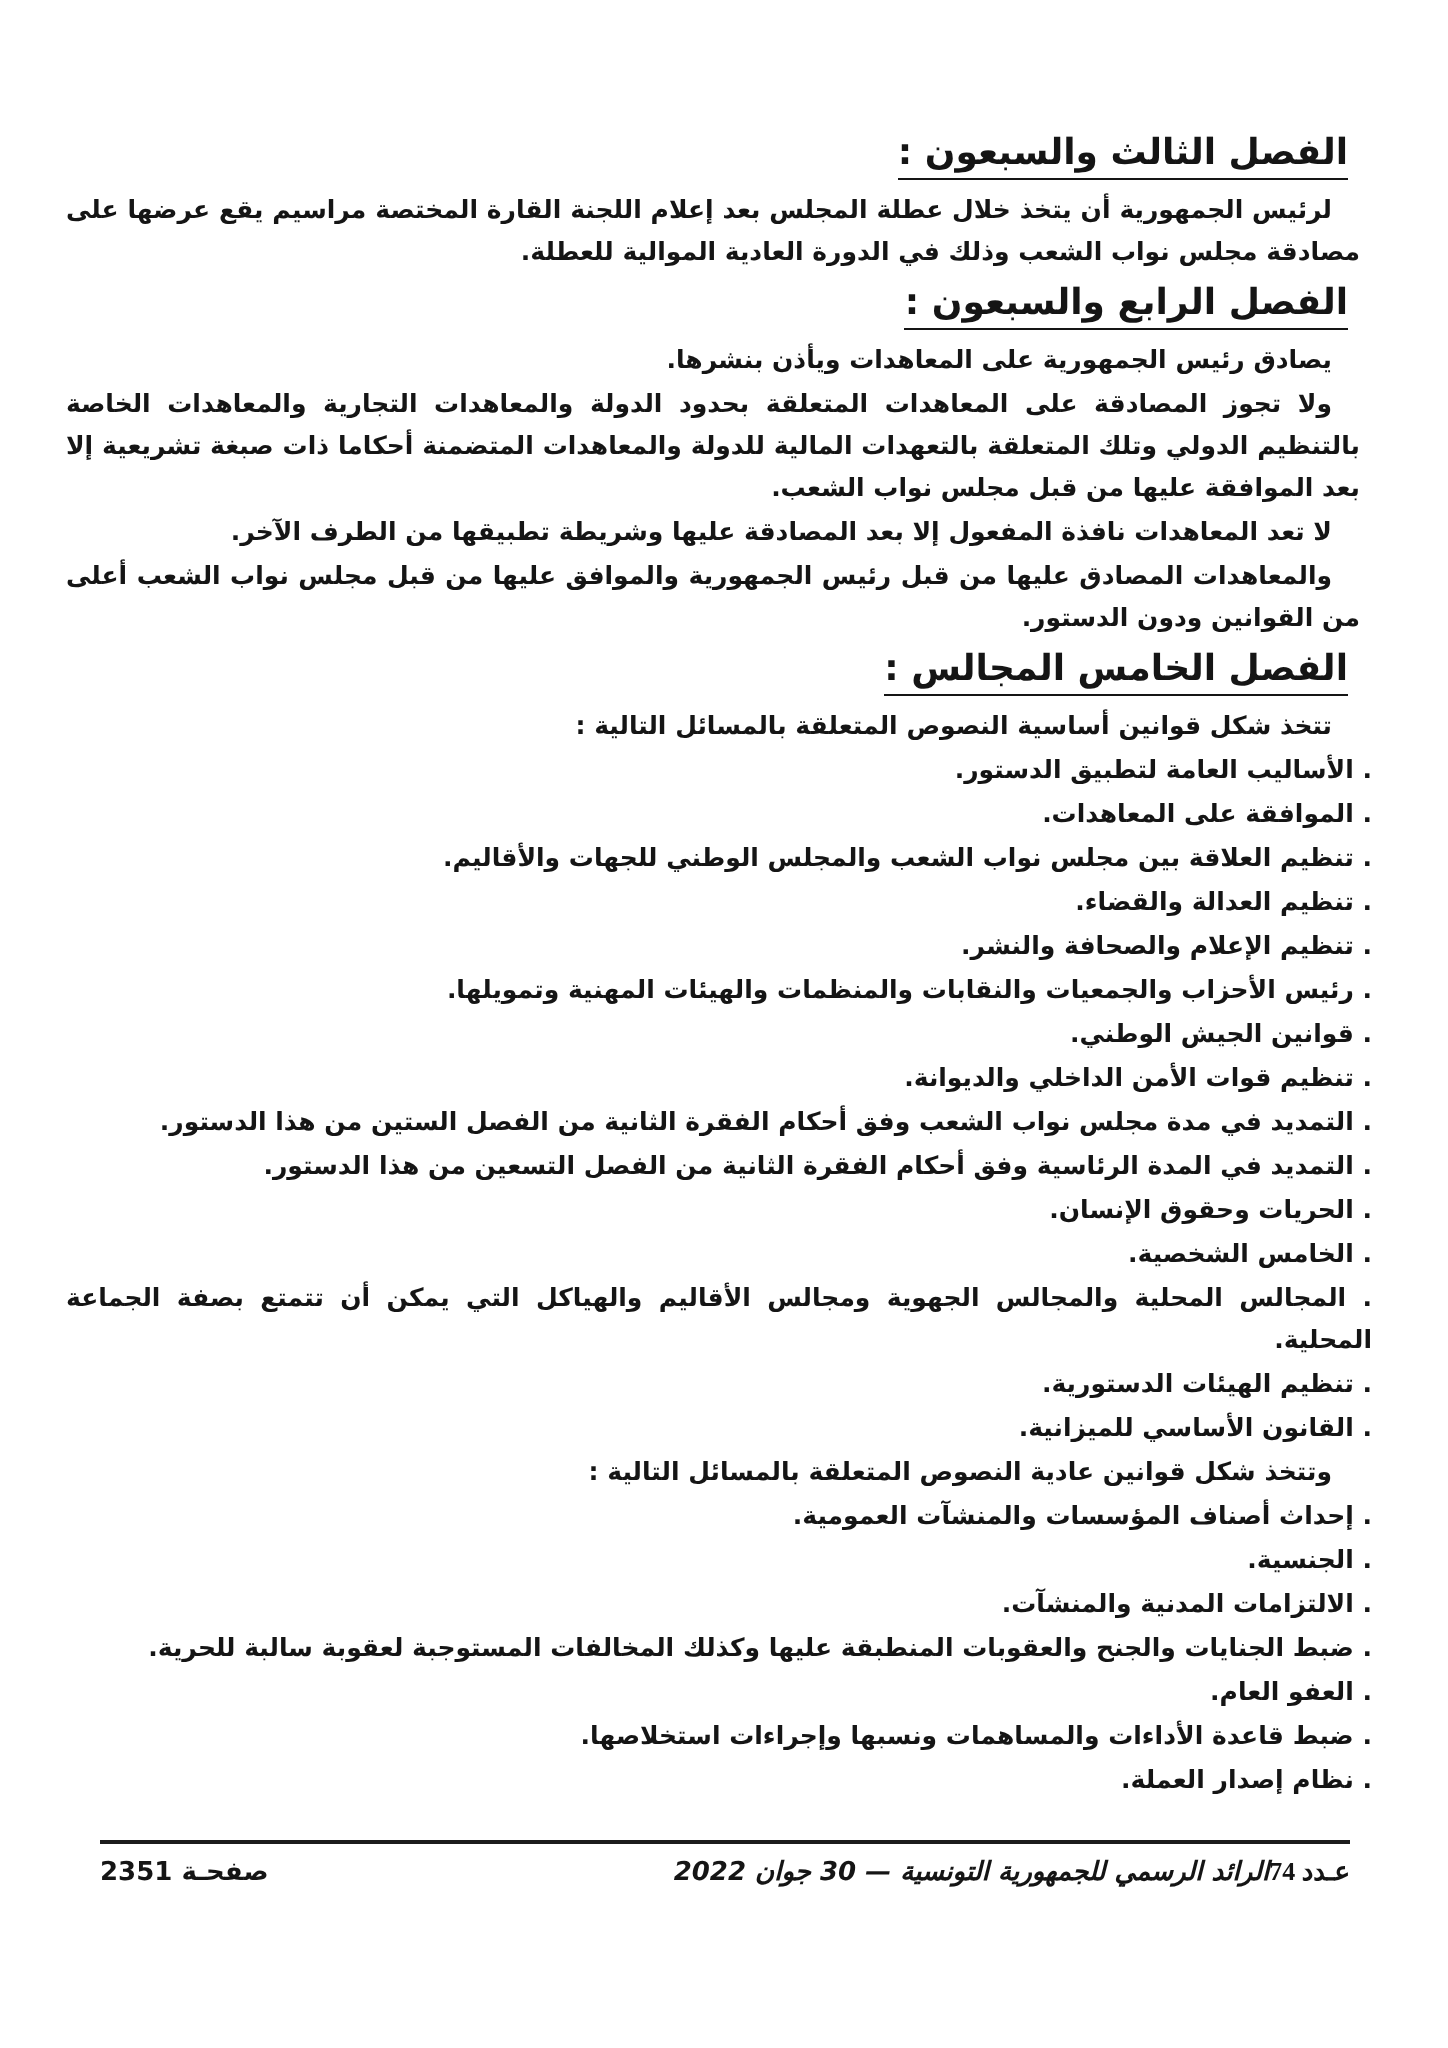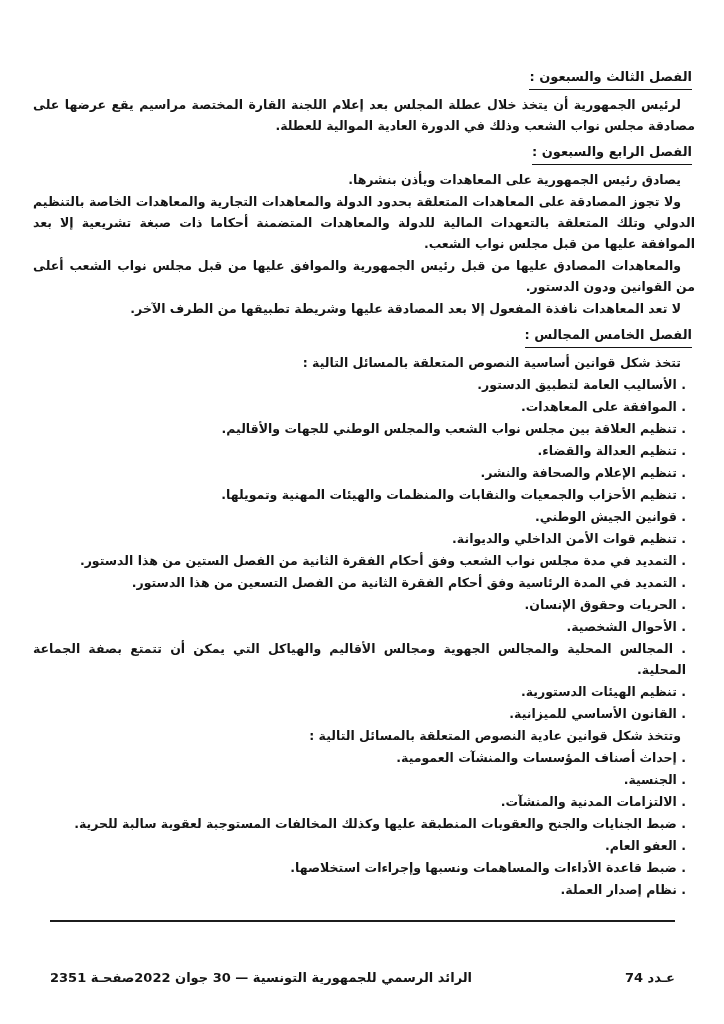--- a/index.html
+++ b/index.html
@@ -22,36 +22,36 @@
   }
   .content {
     position: absolute;
     top: 66px;
     right: 28px;
     left: 33px;
     height: 848px;
     overflow: hidden;
   }
   h2.article-heading {
-    font-size: 13px;
+    font-size: 18px;
     font-weight: 700;
-    margin: 5px 4px 4px 0;
+    margin: 5px 22px 4px 0;
     line-height: 21px;
     text-decoration: underline;
   }
   h2.article-heading:first-child { margin-top: 0; }
   h2.article-heading .u {
     display: inline-block;
     border-bottom: 1.4px solid #151515;
     padding-bottom: 2px;
   }
   p.para {
     font-size: 12.5px;
     line-height: 21px;
-    margin: 0 1px 1px 0;
+    margin: 0 16px 1px 0;
     text-align: justify;
     text-indent: 14px;
   }
   p.item {
     font-size: 12.5px;
     line-height: 21px;
     margin: 0 0 1px 0;
     padding-right: 10px;
     text-align: justify;
   }
@@ -68,55 +68,55 @@
     left: 50px;
     right: 49px;
     top: 928px;
     display: flex;
     flex-direction: row;
     justify-content: space-between;
     align-items: baseline;
     font-size: 13px;
     font-weight: 700;
   }
-  .footer .journal-title { text-align: left; flex: 1; }
-  .footer .issue-number  { white-space: nowrap; }
-  .footer .page-number   { white-space: nowrap; margin-top: 42px; }
+  .footer .journal-title { text-align: right; flex: 1; font-style: italic; }
+  .footer .issue-number  { white-space: nowrap; font-family: Liberation Serif, serif; }
+  .footer .page-number   { white-space: nowrap; }
 </style>
 </head>
 <body>
 
 <div class="page">
 
   <main class="content">
 
     <h2 class="article-heading"><span class="u">الفصل الثالث والسبعون :</span></h2>
     <p class="para">لرئيس الجمهورية أن يتخذ خلال عطلة المجلس بعد إعلام اللجنة القارة المختصة مراسيم يقع عرضها على مصادقة مجلس نواب الشعب وذلك في الدورة العادية الموالية للعطلة.</p>
 
     <h2 class="article-heading"><span class="u">الفصل الرابع والسبعون :</span></h2>
     <p class="para">يصادق رئيس الجمهورية على المعاهدات ويأذن بنشرها.</p>
     <p class="para">ولا تجوز المصادقة على المعاهدات المتعلقة بحدود الدولة والمعاهدات التجارية والمعاهدات الخاصة بالتنظيم الدولي وتلك المتعلقة بالتعهدات المالية للدولة والمعاهدات المتضمنة أحكاما ذات صبغة تشريعية إلا بعد الموافقة عليها من قبل مجلس نواب الشعب.</p>
+    <p class="para">لا تعد المعاهدات نافذة المفعول إلا بعد المصادقة عليها وشريطة تطبيقها من الطرف الآخر.</p>
     <p class="para">والمعاهدات المصادق عليها من قبل رئيس الجمهورية والموافق عليها من قبل مجلس نواب الشعب أعلى من القوانين ودون الدستور.</p>
-    <p class="para">لا تعد المعاهدات نافذة المفعول إلا بعد المصادقة عليها وشريطة تطبيقها من الطرف الآخر.</p>
 
     <h2 class="article-heading"><span class="u">الفصل الخامس المجالس :</span></h2>
     <p class="para">تتخذ شكل قوانين أساسية النصوص المتعلقة بالمسائل التالية :</p>
 
     <p class="item">. الأساليب العامة لتطبيق الدستور.</p>
     <p class="item">. الموافقة على المعاهدات.</p>
     <p class="item">. تنظيم العلاقة بين مجلس نواب الشعب والمجلس الوطني للجهات والأقاليم.</p>
     <p class="item">. تنظيم العدالة والقضاء.</p>
     <p class="item">. تنظيم الإعلام والصحافة والنشر.</p>
-    <p class="item">. تنظيم الأحزاب والجمعيات والنقابات والمنظمات والهيئات المهنية وتمويلها.</p>
+    <p class="item">. رئيس الأحزاب والجمعيات والنقابات والمنظمات والهيئات المهنية وتمويلها.</p>
     <p class="item">. قوانين الجيش الوطني.</p>
     <p class="item">. تنظيم قوات الأمن الداخلي والديوانة.</p>
     <p class="item">. التمديد في مدة مجلس نواب الشعب وفق أحكام الفقرة الثانية من الفصل الستين من هذا الدستور.</p>
     <p class="item">. التمديد في المدة الرئاسية وفق أحكام الفقرة الثانية من الفصل التسعين من هذا الدستور.</p>
     <p class="item">. الحريات وحقوق الإنسان.</p>
-    <p class="item">. الأحوال الشخصية.</p>
+    <p class="item">. الخامس الشخصية.</p>
     <p class="item">. المجالس المحلية والمجالس الجهوية ومجالس الأقاليم والهياكل التي يمكن أن تتمتع بصفة الجماعة المحلية.</p>
     <p class="item">. تنظيم الهيئات الدستورية.</p>
     <p class="item">. القانون الأساسي للميزانية.</p>
 
     <p class="para">وتتخذ شكل قوانين عادية النصوص المتعلقة بالمسائل التالية :</p>
 
     <p class="item">. إحداث أصناف المؤسسات والمنشآت العمومية.</p>
     <p class="item">. الجنسية.</p>
     <p class="item">. الالتزامات المدنية والمنشآت.</p>
     <p class="item">. ضبط الجنايات والجنح والعقوبات المنطبقة عليها وكذلك المخالفات المستوجبة لعقوبة سالبة للحرية.</p>

